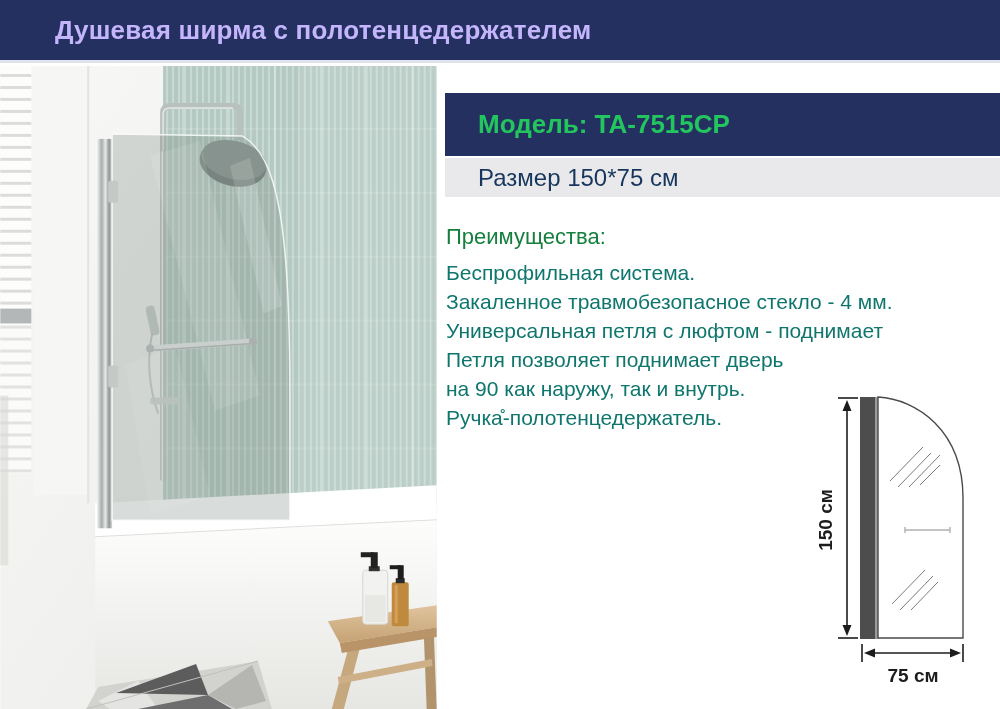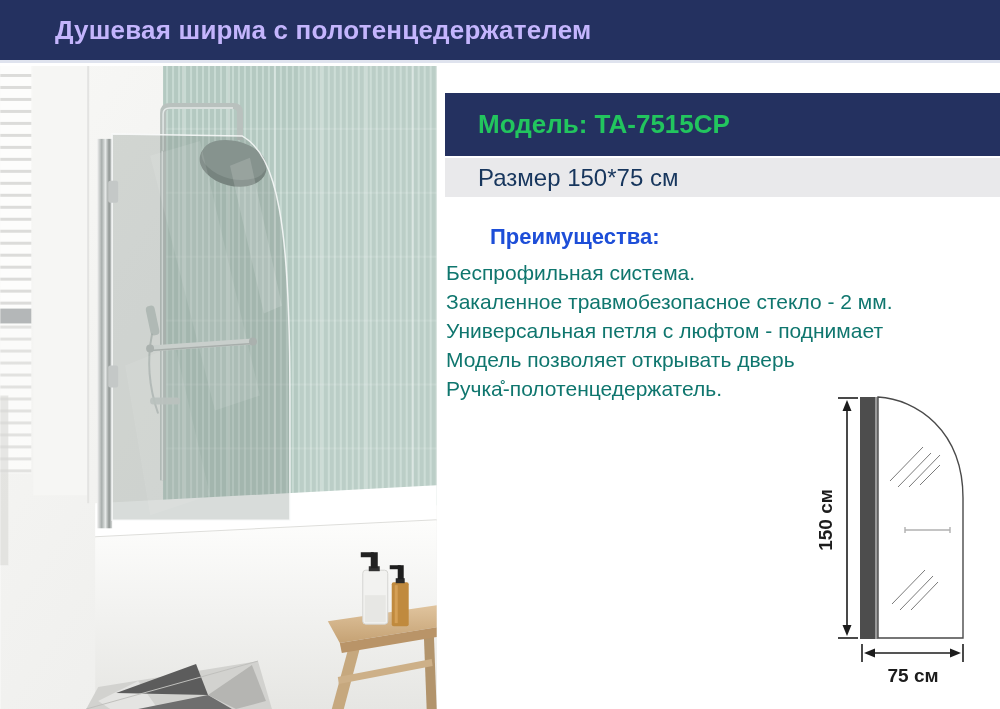--- a/index.html
+++ b/index.html
@@ -22,21 +22,21 @@
     position:absolute;left:445px;top:93px;width:555px;height:63px;background:#243160;
     display:flex;align-items:center;
   }
   .model-text{color:#22c55e;font-size:26px;font-weight:bold;padding-left:33px;}
   .size-bar{
     position:absolute;left:445px;top:158px;width:668px;height:39px;background:#e9e9eb;
     display:flex;align-items:center;
   }
   .size-text{color:#17365d;font-size:24px;padding-left:33px;}
   .adv-title{
-    position:absolute;left:446px;top:224px;color:#1d4ed8;font-size:22px;font-weight:bold;margin-left:44px;
+    position:absolute;left:446px;top:224px;color:#15803d;font-size:22px;font-weight:normal;
   }
   .adv-list{position:absolute;left:446px;top:258px;color:#0f766e;font-size:21px;line-height:29px;}
   .adv-line{white-space:nowrap;}
   
   .diagram{position:absolute;left:816px;top:386px;width:170px;height:320px;}
   .dim-label{font-family:"Liberation Sans","DejaVu Sans",sans-serif;font-size:19px;font-weight:bold;fill:#1c1c1c;}
 </style>
 </head>
 <body>
 
@@ -175,23 +175,24 @@
     <div class="model-text">Модель: TA-7515CP</div>
   </div>
 
   <div class="size-bar">
     <div class="size-text">Размер 150*75 см</div>
   </div>
 
   <div class="adv-title">Преимущества:</div>
   <div class="adv-list">
     <div class="adv-line">Беспрофильная система.</div>
-    <div class="adv-line">Закаленное травмобезопасное стекло - 2 мм.</div>
+    <div class="adv-line">Закаленное травмобезопасное стекло - 4 мм.</div>
     <div class="adv-line">Универсальная петля с люфтом - поднимает</div>
-    <div class="adv-line">Модель позволяет открывать дверь</div>
+    <div class="adv-line">Петля позволяет поднимает дверь</div>
+    <div class="adv-line">на 90 как наружу, так и внутрь.</div>
     <div class="adv-line">Ручка̊-полотенцедержатель.</div>
   </div>
 
   <div class="diagram">
     <svg width="170" height="320" viewBox="0 0 170 320">
 
       <g stroke="#1c1c1c" stroke-width="1.6">
         <line x1="22" y1="12" x2="42" y2="12"></line>
         <line x1="22" y1="252" x2="42" y2="252"></line>
         <line x1="31" y1="22" x2="31" y2="242"></line>

